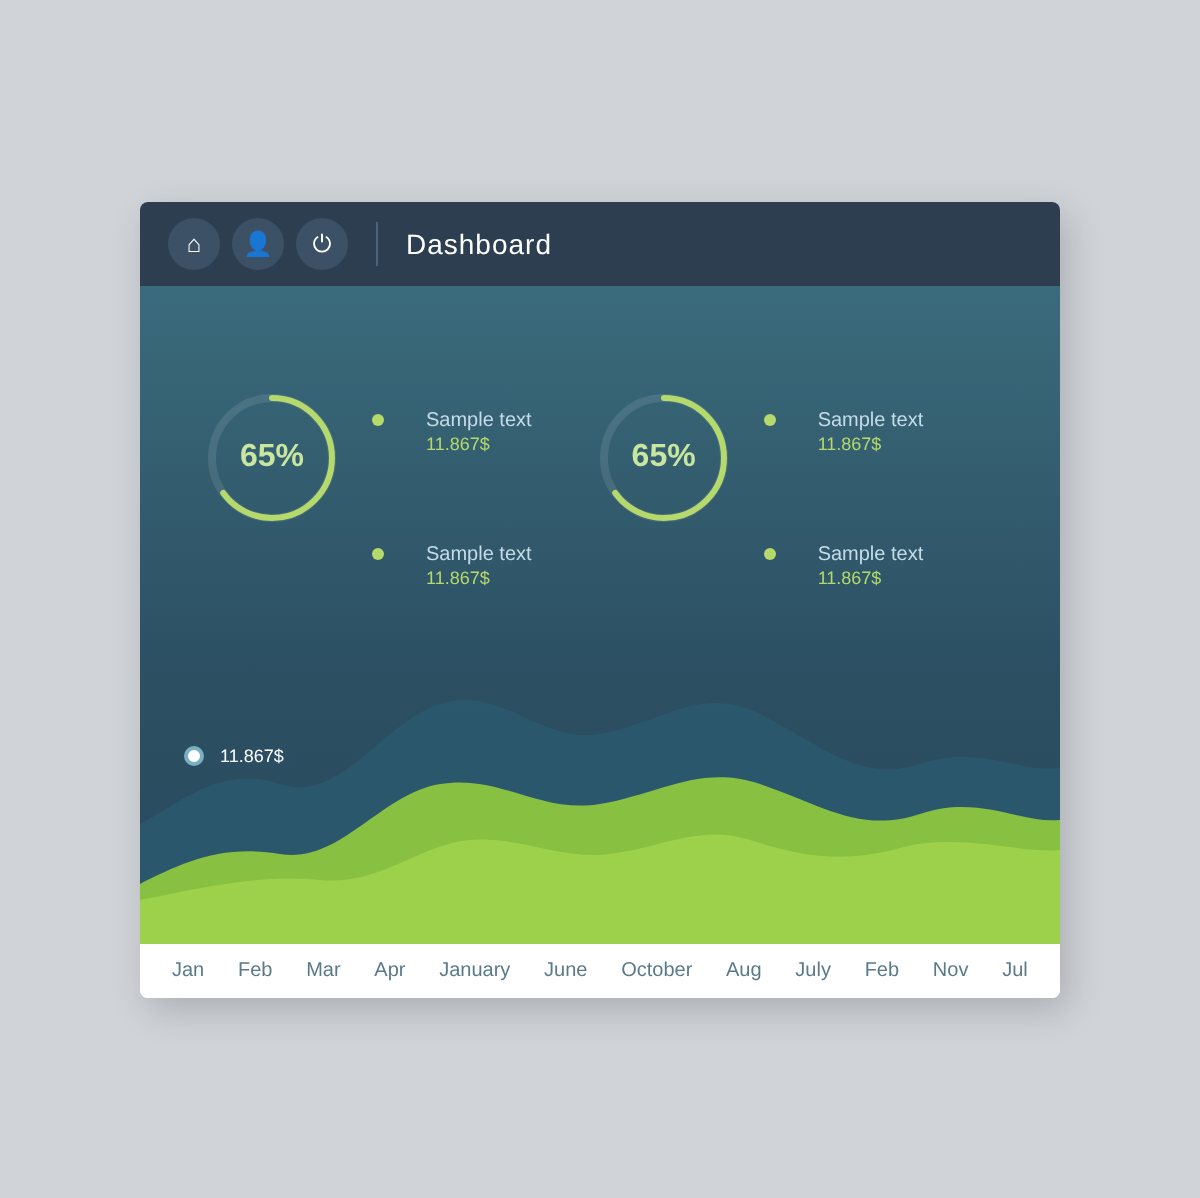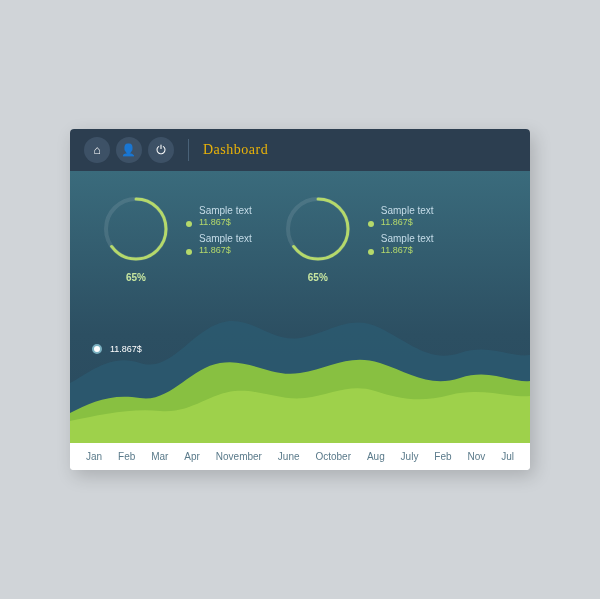--- a/index.html
+++ b/index.html
@@ -45,25 +45,24 @@
       font-size: 12px;
       cursor: pointer;
     }
     .divider-v {
       width: 1px;
       height: 22px;
       background: #4a6278;
       margin-right: 14px;
     }
     .header-title {
-      color: #eab308;
+      color: #ffffff;
       font-size: 14px;
       font-weight: 400;
       letter-spacing: 0.5px;
-      font-family: Liberation Serif, serif;
     }
     
     .main {
       background: #3a6073;
       background: linear-gradient(180deg, #3a6b7c 0%, #2c4f62 60%, #2a4a5e 100%);
       padding: 22px 30px 0 30px;
       position: relative;
     }
     
     .stats-row {
@@ -85,33 +84,33 @@
     }
     .circle-wrap svg {
       transform: rotate(-90deg);
     }
     .circle-label {
       position: absolute;
       top: 50%;
       left: 50%;
       transform: translate(-50%, -50%);
       color: #c8e6a0;
-      font-size: 10px;
+      font-size: 16px;
       font-weight: bold;
-      margin-top: 48px;
     }
     .stat-legend {
       display: flex;
       flex-direction: column;
       gap: 5px;
     }
     .legend-item {
       display: flex;
-      align-items: flex-end;
-      gap: 7px;
+      align-items: flex-start;
+      gap: 21px;
+      margin-top: 39px;
     }
     .legend-dot {
       width: 6px;
       height: 6px;
       border-radius: 50%;
       background: #b5d96b;
       margin-top: 3px;
       flex-shrink: 0;
     }
     .legend-text {
@@ -260,21 +259,21 @@
       </div>
     </div>
 
   </div>
 
   <div class="x-axis">
     <span class="x-label">Jan</span>
     <span class="x-label">Feb</span>
     <span class="x-label">Mar</span>
     <span class="x-label">Apr</span>
-    <span class="x-label">November</span>
+    <span class="x-label">January</span>
     <span class="x-label">June</span>
     <span class="x-label">October</span>
     <span class="x-label">Aug</span>
     <span class="x-label">July</span>
     <span class="x-label">Feb</span>
     <span class="x-label">Nov</span>
     <span class="x-label">Jul</span>
   </div>
 
 </div>

